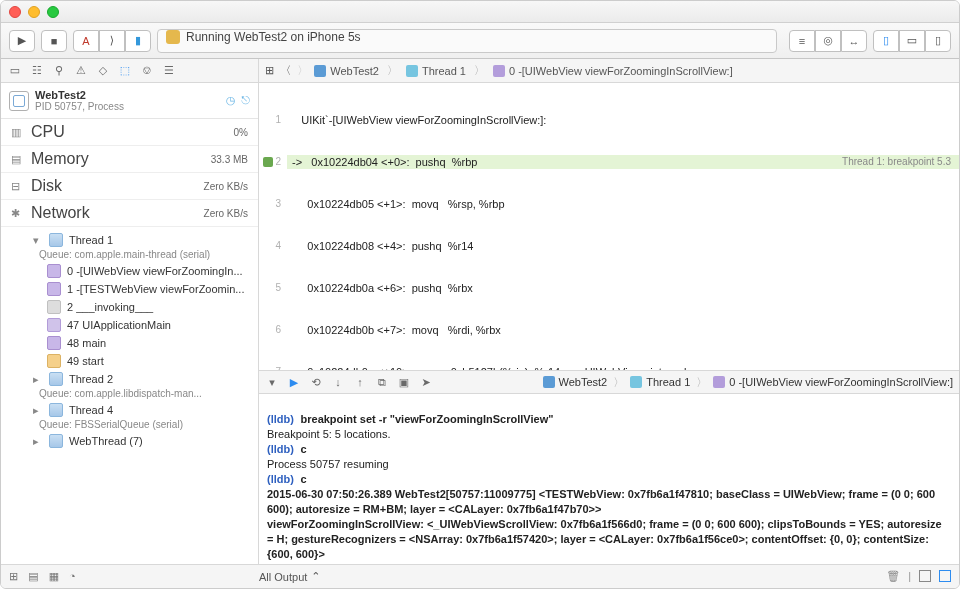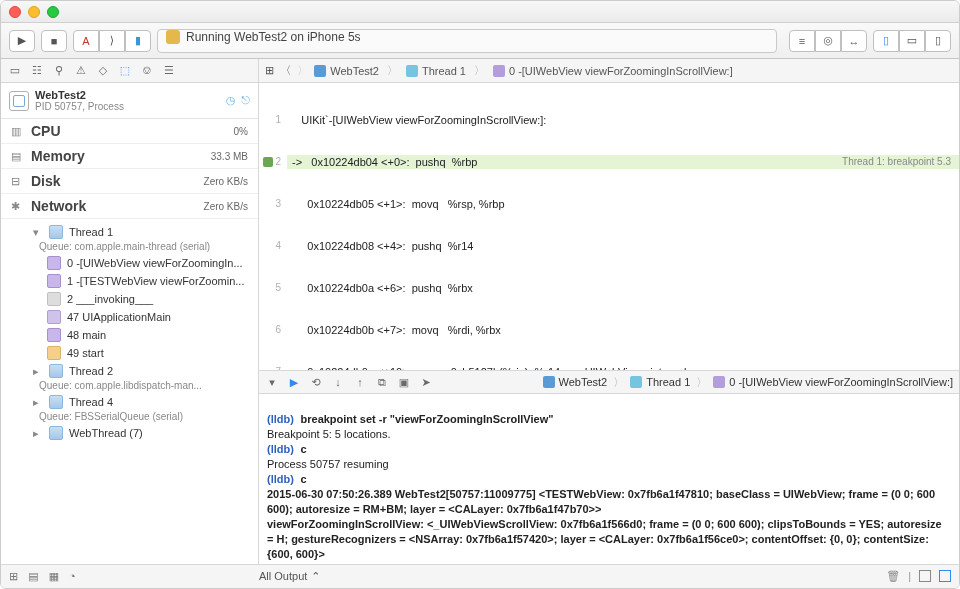--- a/index.html
+++ b/index.html
@@ -40,21 +40,21 @@
 .cols{display:flex;height:calc(100% - 22px - 36px - 24px - 24px)}
 .sidebar{width:258px;border-right:1px solid #d8d8d8;overflow:hidden;background:#fff;display:flex;flex-direction:column}
 .proj-head{display:flex;align-items:center;padding:6px 8px;border-bottom:1px solid #e5e5e5}
 .proj-ico{width:20px;height:20px;border:1px solid #b0b0b0;border-radius:3px;background:#fff;margin-right:6px;position:relative}
 .proj-ico:after{content:"";position:absolute;inset:3px;border:1px solid #7aa9d6;border-radius:2px}
 .proj-title{font-weight:600}
 .proj-sub{color:#888;font-size:10px}
 .proj-icons{margin-left:auto;display:flex;gap:6px;color:#6fb8e6}
 .gauge{display:flex;align-items:center;justify-content:space-between;padding:4px 10px;border-bottom:1px solid #eee;color:#444}
 .gauge .ico{width:14px;color:#888;margin-right:6px}
-.gauge .lab{flex:1;font-weight:700;font-size:14px}
+.gauge .lab{flex:1;font-weight:400;font-size:16px}
 .gauge .val{color:#666;font-size:10px}
 .threads{padding:4px 0 0 0;overflow:auto;font-size:11px}
 .trow{display:flex;align-items:center;gap:6px;padding:2px 6px 2px 16px;color:#333;white-space:nowrap}
 .trow.sub{color:#888;font-size:10px;padding-left:38px;margin-top:-2px}
 .trow .disc{width:10px;color:#888}
 .trow .fico{width:14px;height:14px;border-radius:2px;display:inline-block}
 .fico.spool{background:linear-gradient(#c9dff3,#a6c7e8);border:1px solid #8bb6dd}
 .fico.pu{background:#c8b7e8;border:1px solid #a98fd0}
 .fico.pu2{background:#d0c3ea;border:1px solid #b29cd8}
 .fico.gray{background:#ddd;border:1px solid #c0c0c0}
@@ -77,21 +77,21 @@
 .dbgbar .ico{color:#6a6a6a;width:14px;text-align:center}
 .dbgbar .play{color:#2d8cf0}
 .dbgcrumbs{display:flex;align-items:center;gap:4px;margin-left:auto}
 .console{height:170px;overflow:auto;font-family:Menlo,Consolas,monospace;font-size:11px;line-height:14px;white-space:pre-wrap;color:#222;padding:4px 8px}
 .console .pr{color:#2d5fbf;font-weight:700}
 .console b{font-weight:700}
 
 
 .bottom{position:absolute;left:0;right:0;bottom:0;height:24px;border-top:1px solid #d8d8d8;background:#f5f5f5;display:flex;align-items:center;padding:0 8px;font-size:11px;color:#555}
 .bottom .left-icons{width:250px;display:flex;gap:10px;color:#777}
-.bottom .out{display:flex;align-items:flex-start;gap:4px}
+.bottom .out{display:flex;align-items:center;gap:4px}
 .bottom .rgt{margin-left:auto;display:flex;gap:8px;color:#888}
 .bottom .sqico{width:12px;height:12px;border:1.5px solid;display:inline-block}
 </style>
 </head>
 <body>
 
 <div class="titlebar">
   <div class="traffic">
     <div class="dot red"></div>
     <div class="dot yel"></div>

